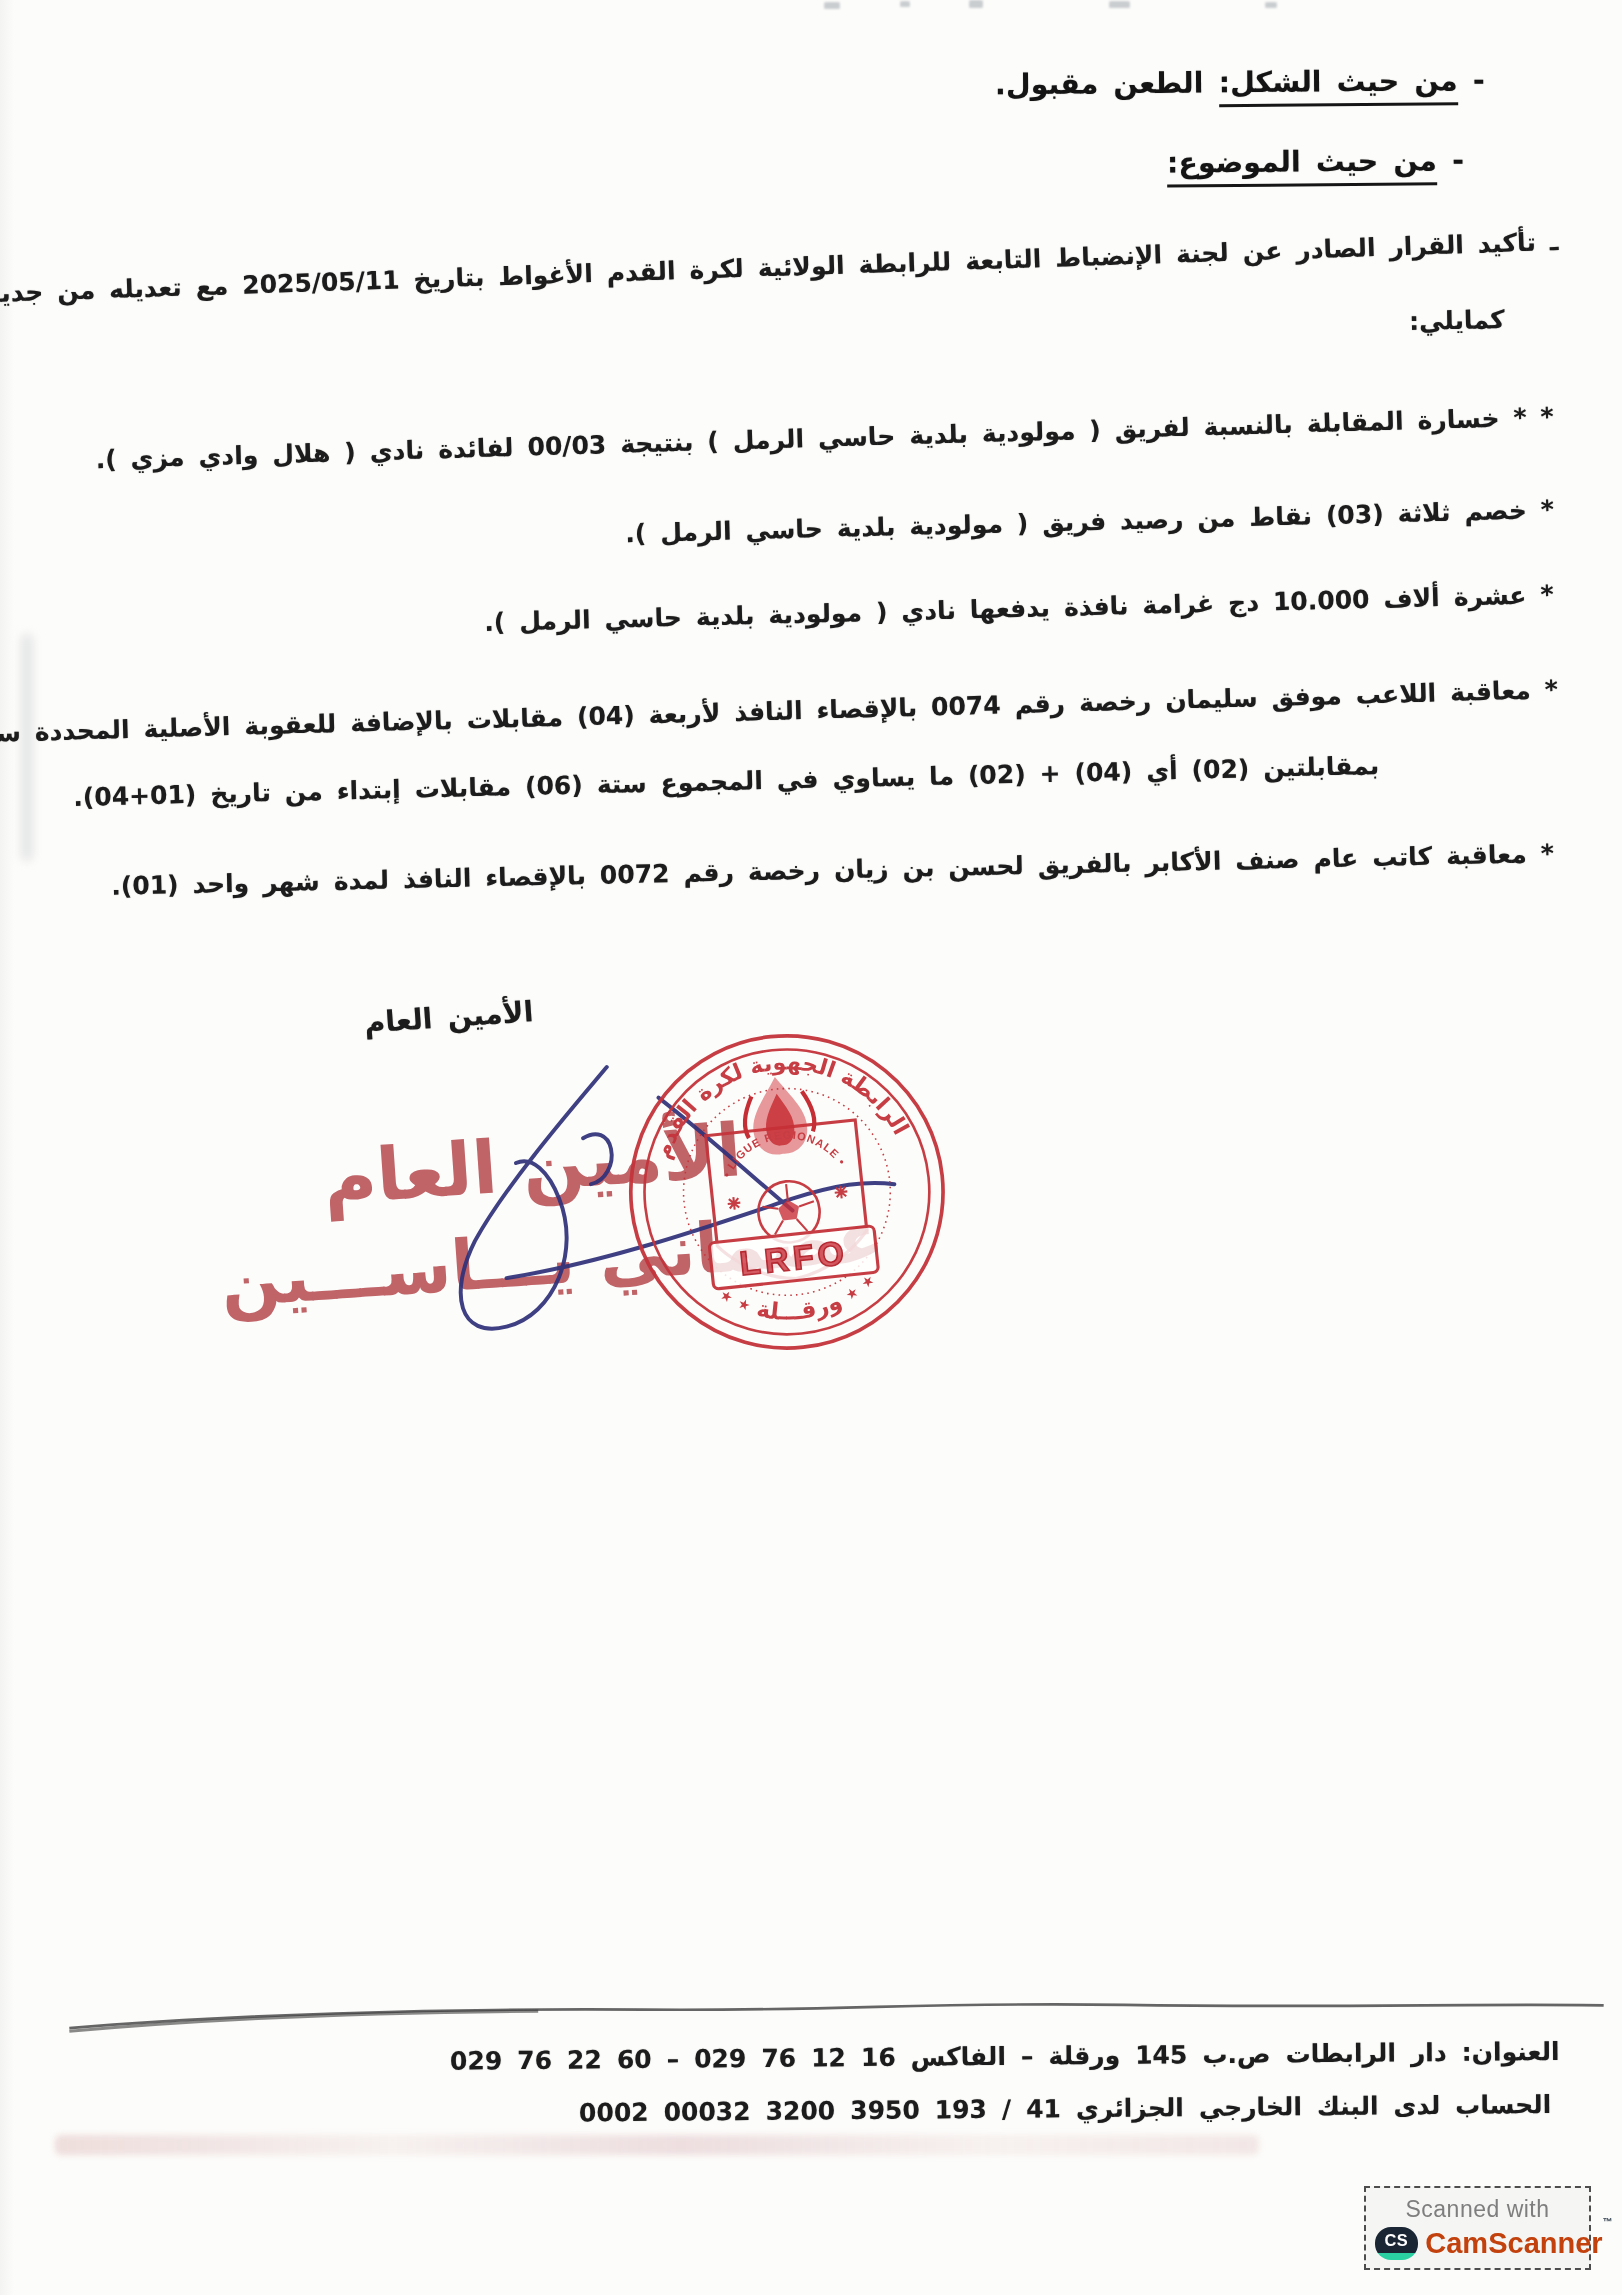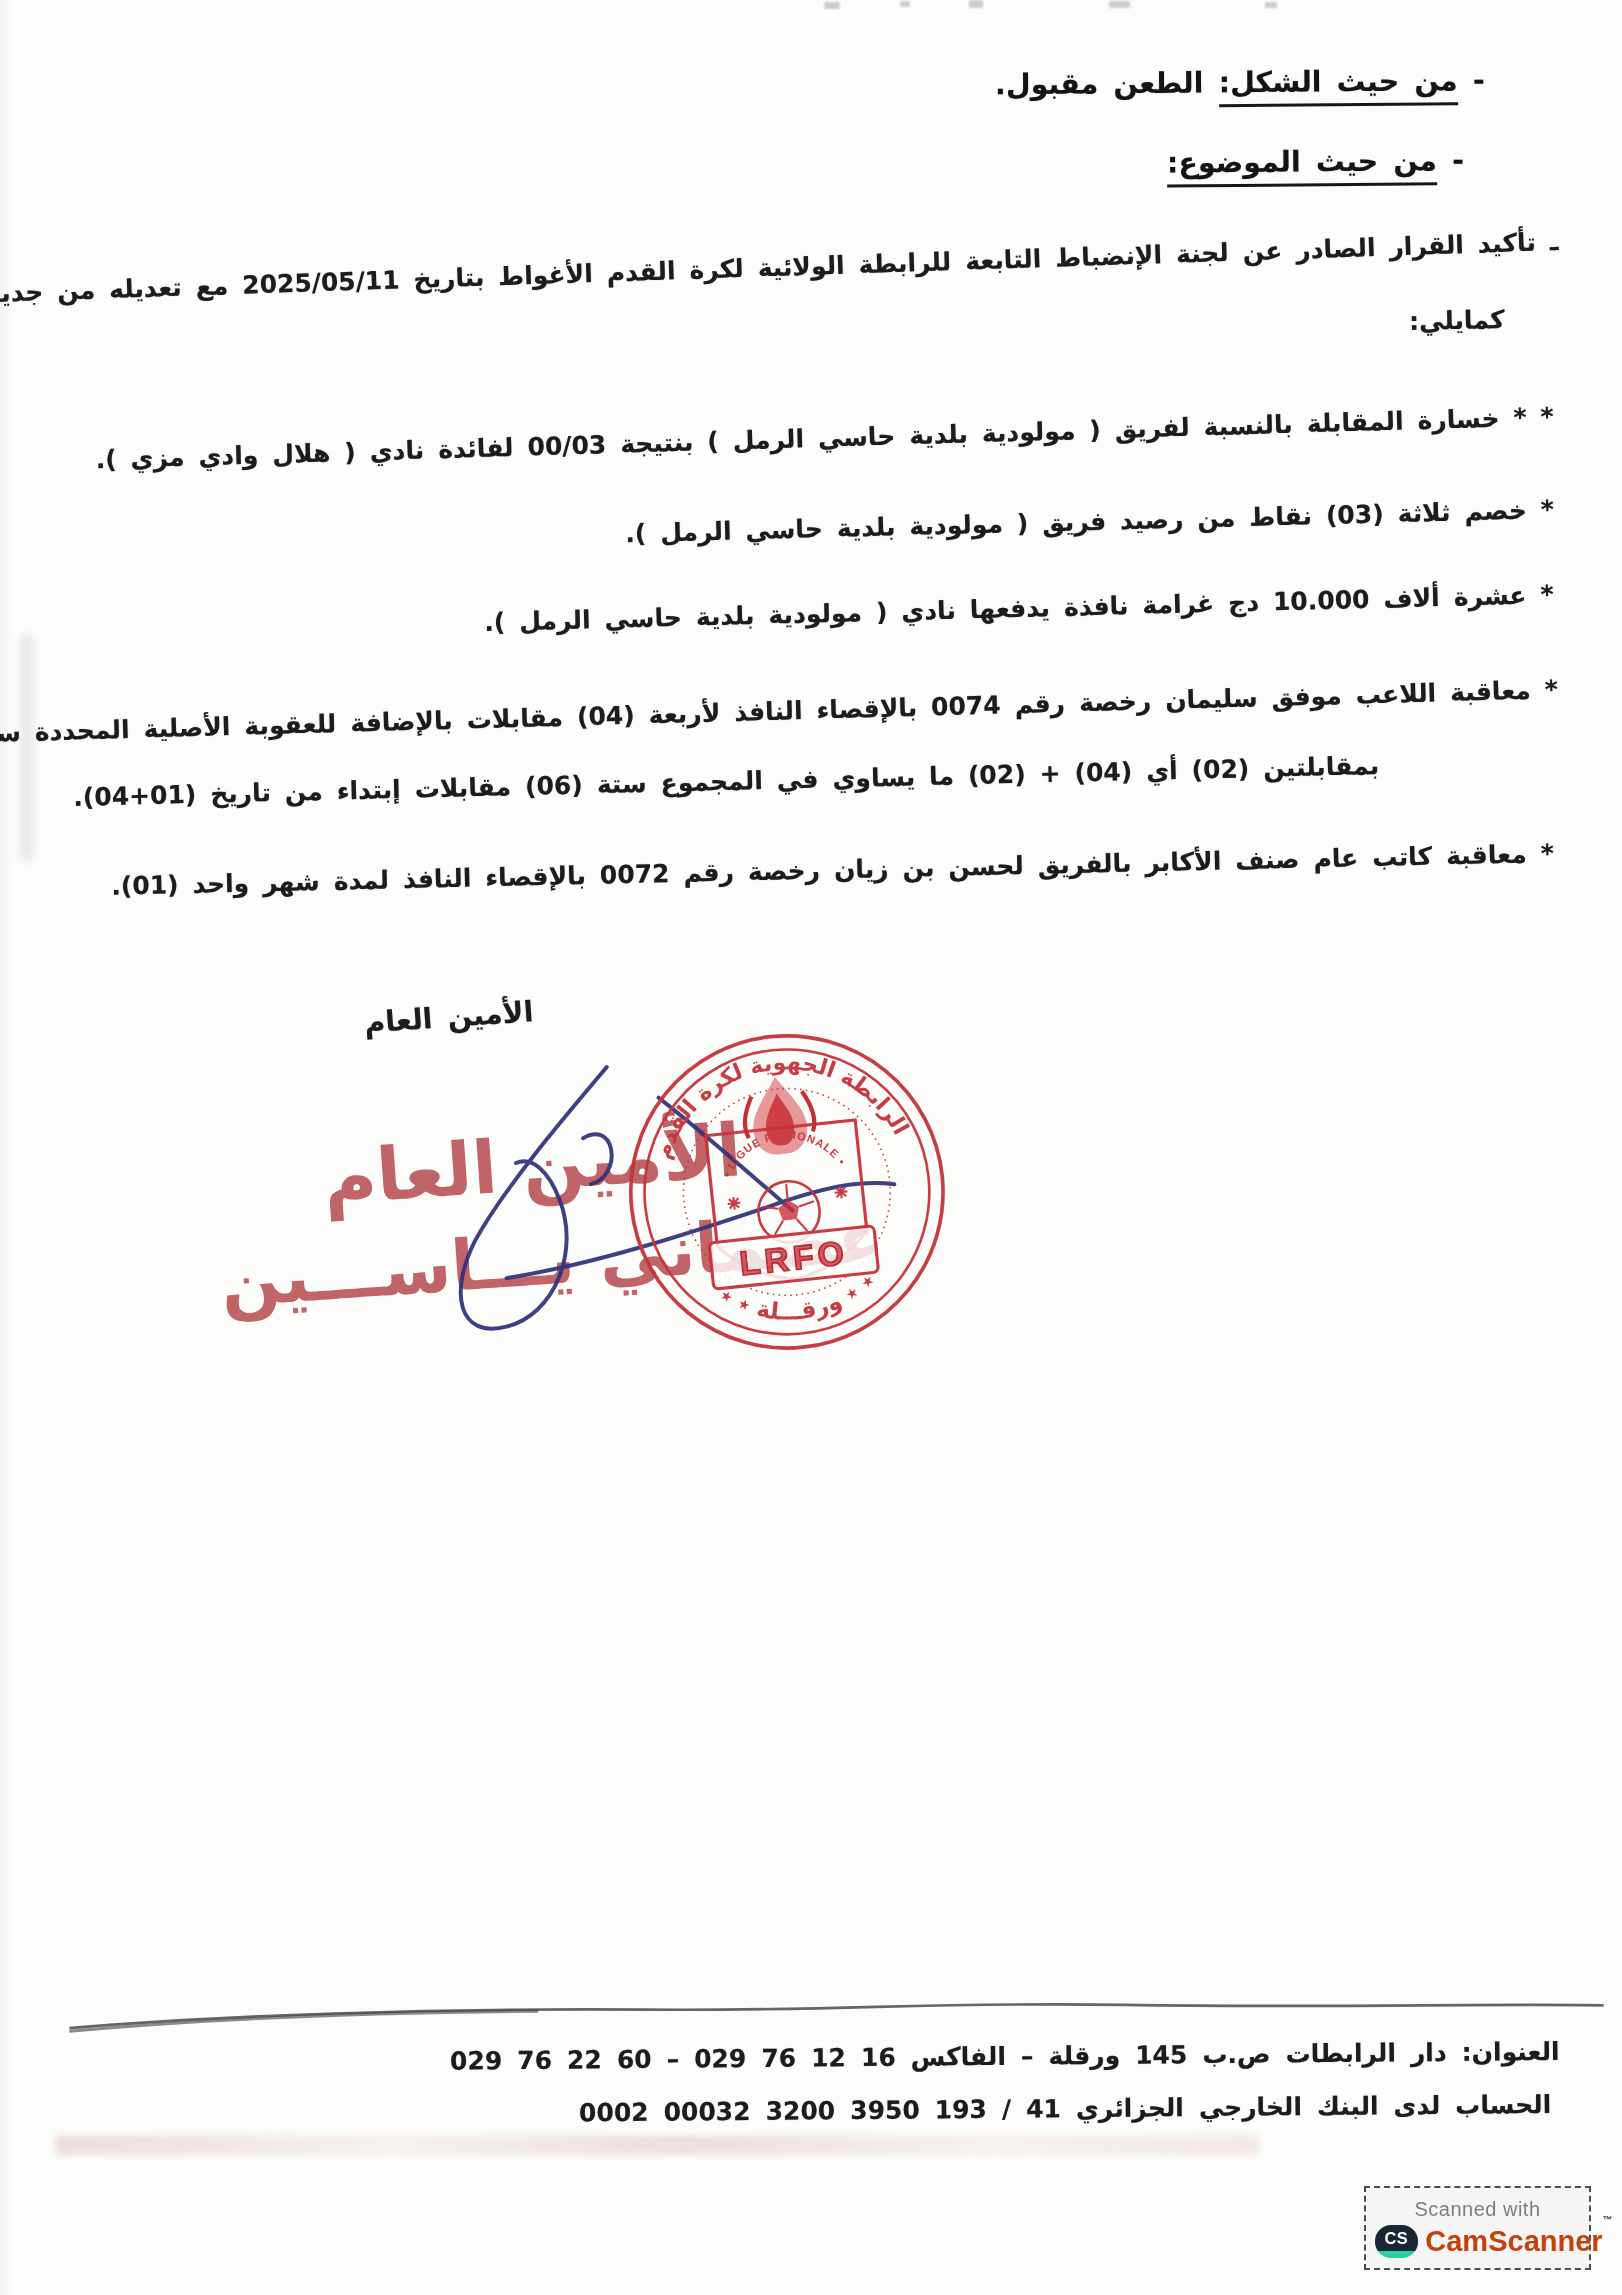--- a/index.html
+++ b/index.html
@@ -38,21 +38,21 @@
   .sigwrap{position:absolute;left:211px;top:1051px;width:686px;height:317px;filter:blur(0.3px);}
   .stampwrap{position:absolute;left:625px;top:1030px;width:327px;height:327px;filter:blur(0.3px);opacity:.95;}
   .rule{position:absolute;left:63px;top:1993px;width:1547px;height:48px;filter:blur(0.5px);}
   
   .cs-badge{
     position:absolute;left:1364px;top:2186px;width:227px;height:84px;
     border:2.1px dashed #4d4d4d;background:#f5f5f4;box-sizing:border-box;
     display:flex;flex-direction:column;align-items:center;justify-content:center;gap:4.2px;
     font-family:"Liberation Sans",sans-serif;
   }
-  .cs-line1{font-size:20px;color:#7e7e7e;letter-spacing:0.5px;}
+  .cs-line1{font-size:23px;color:#7e7e7e;letter-spacing:0.5px;}
   .cs-row{display:flex;align-items:center;gap:7.4px;}
   .cs-icon{width:43px;height:33px;border-radius:16px;overflow:hidden;display:flex;flex-direction:column;margin-left:32px;}
   .cs-icon-top{flex:1;background:#1a2634;color:#ffffff;font-weight:bold;font-size:16.4px;
     display:flex;align-items:center;justify-content:center;letter-spacing:0.5px;}
   .cs-icon-strip{height:6.9px;background:#2bd0a2;}
   .cs-brand{font-size:29px;font-weight:bold;color:#c2410c;}
   .cs-tm{font-size:9.5px;font-weight:bold;color:#17273a;vertical-align:top;position:relative;top:-11.6px;}
 </style>
 </head>
 <body>

